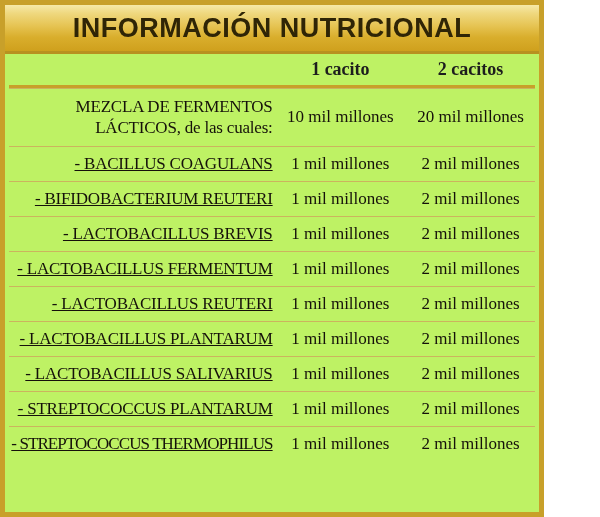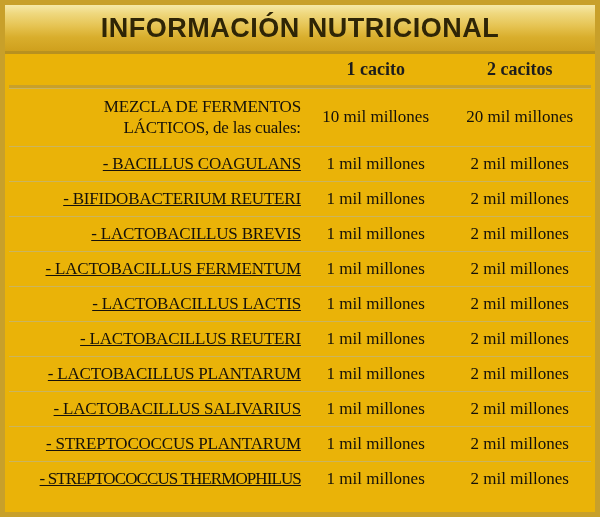--- a/index.html
+++ b/index.html
@@ -6,25 +6,25 @@
     margin: 0;
     padding: 0;
   }
   body {
     width: 600px;
     height: 517px;
     background: #ffffff;
     font-family: "Liberation Serif", serif;
   }
   .panel {
-    width: 600px;
+    width: 544px;
     height: 517px;
     box-sizing: border-box;
     border: 5px solid #c8a02a;
-    background: #eab308;
+    background: #bef264;
     position: relative;
     overflow: hidden;
   }
   .header {
     height: 46px;
     background: linear-gradient(to bottom, #f6e9a8 0%, #efd87f 18%, #e6c453 45%, #d9ae2c 70%, #cfa01d 100%);
     border-bottom: 3px solid #b8911f;
     display: flex;
     align-items: center;
     justify-content: center;
@@ -146,25 +146,20 @@
           <td class="name indent">- LACTOBACILLUS BREVIS</td>
           <td class="val">1 mil millones</td>
           <td class="val">2 mil millones</td>
         </tr>
         <tr class="data">
           <td class="name indent">- LACTOBACILLUS FERMENTUM</td>
           <td class="val">1 mil millones</td>
           <td class="val">2 mil millones</td>
         </tr>
         <tr class="data">
-          <td class="name indent">- LACTOBACILLUS LACTIS</td>
-          <td class="val">1 mil millones</td>
-          <td class="val">2 mil millones</td>
-        </tr>
-        <tr class="data">
           <td class="name indent">- LACTOBACILLUS REUTERI</td>
           <td class="val">1 mil millones</td>
           <td class="val">2 mil millones</td>
         </tr>
         <tr class="data">
           <td class="name indent">- LACTOBACILLUS PLANTARUM</td>
           <td class="val">1 mil millones</td>
           <td class="val">2 mil millones</td>
         </tr>
         <tr class="data">

